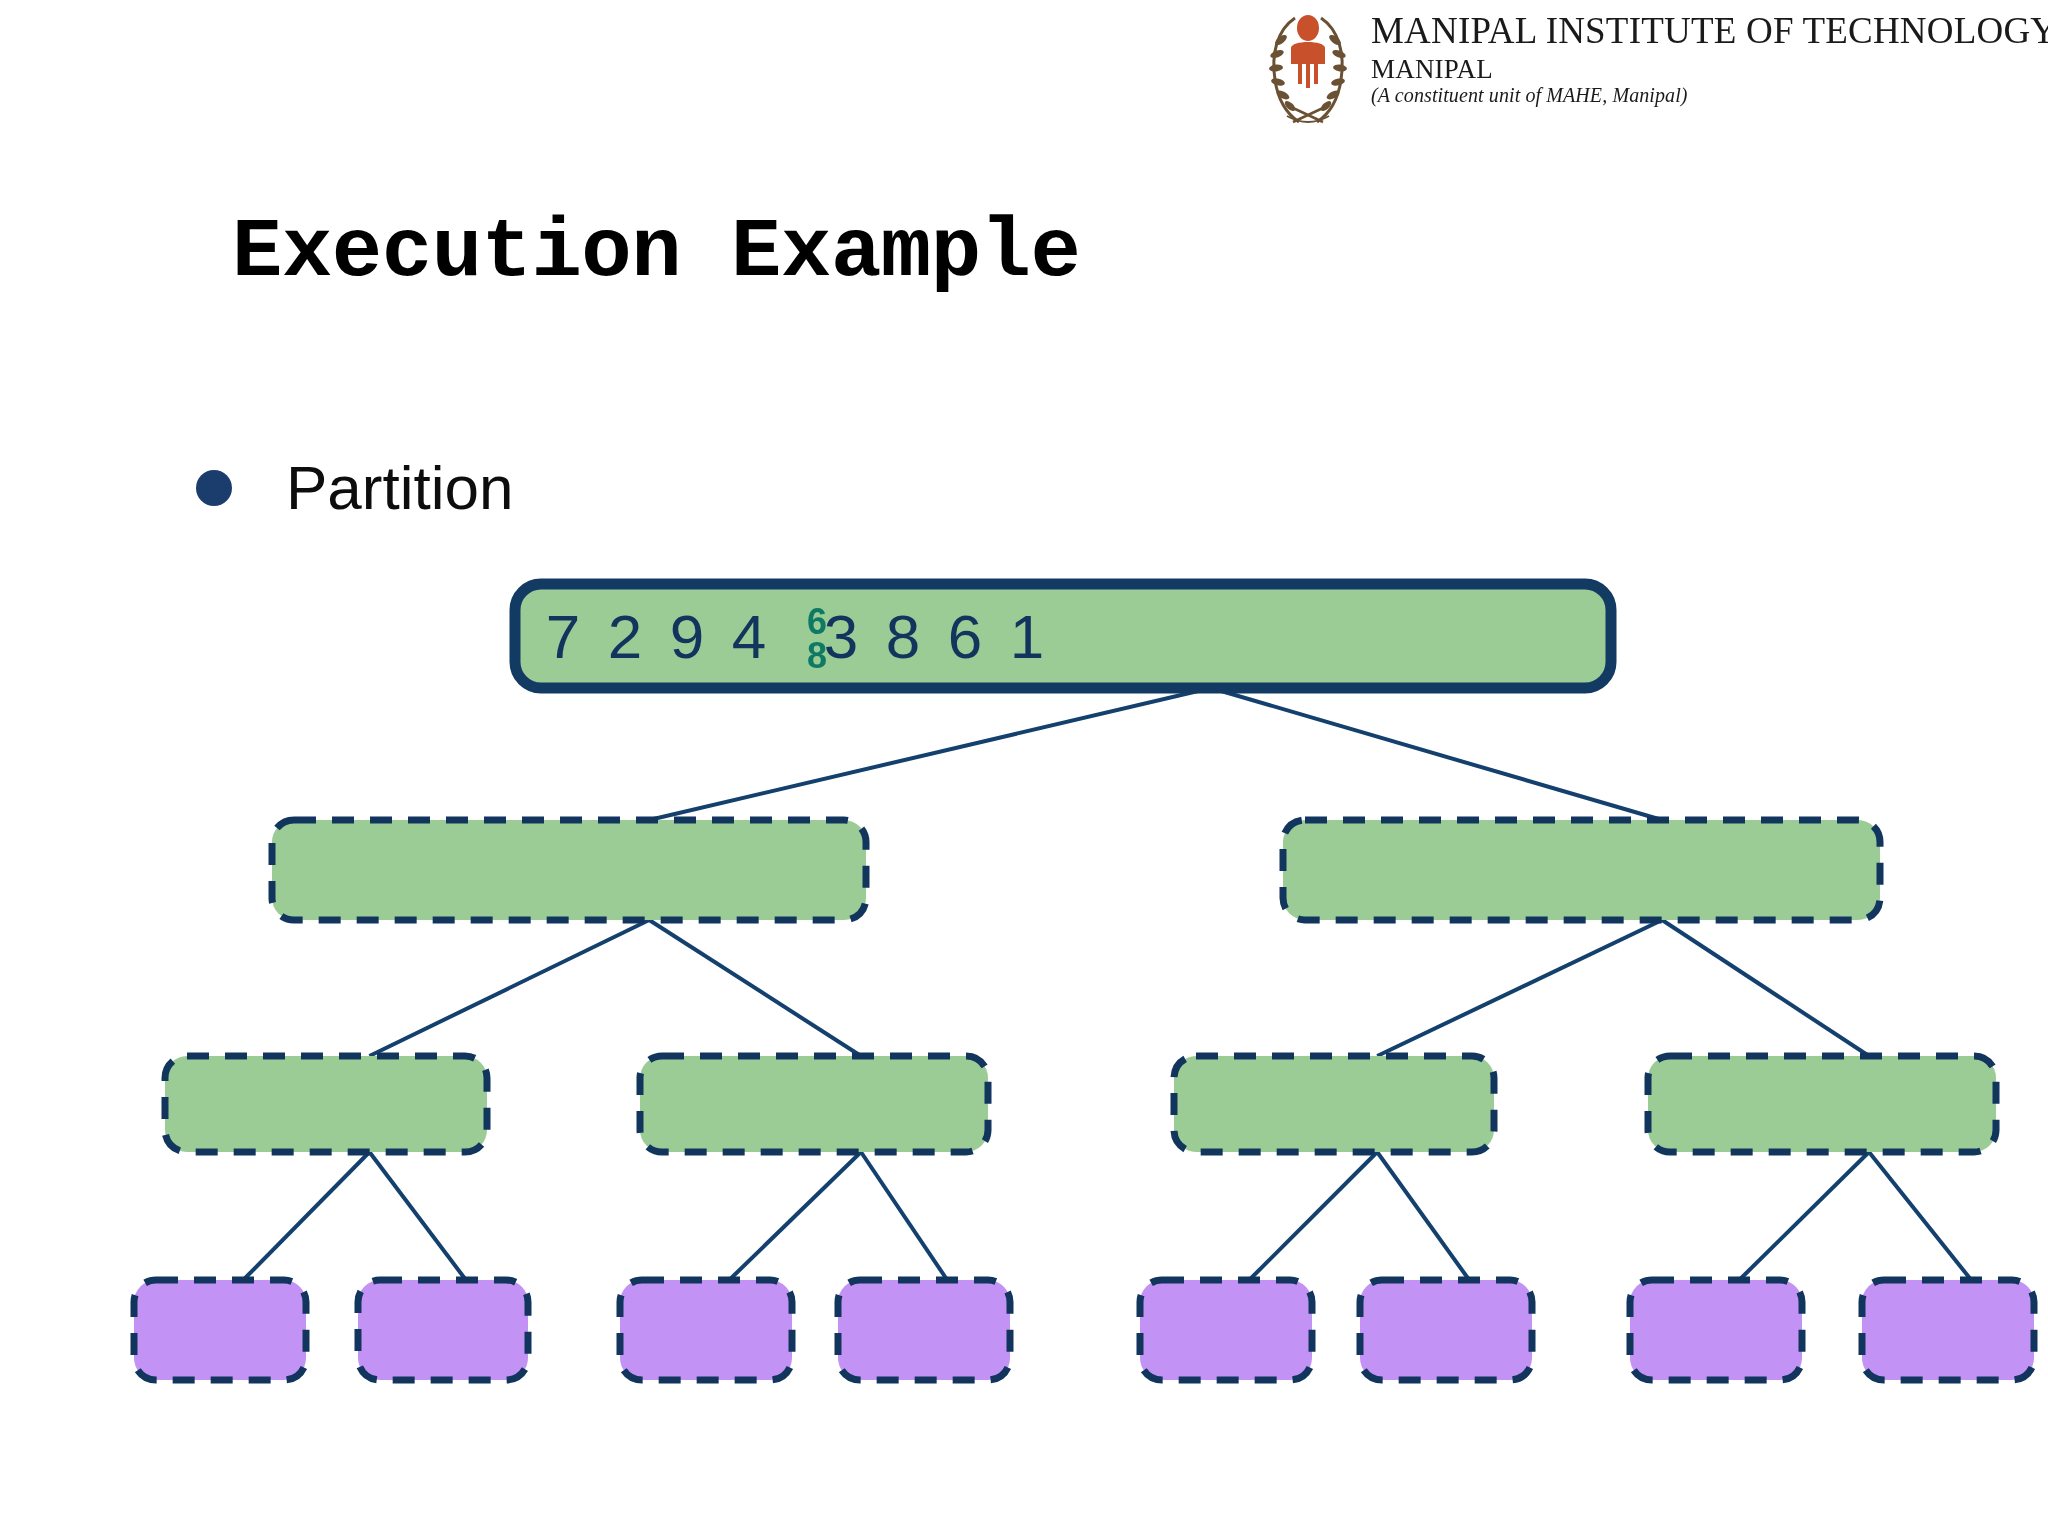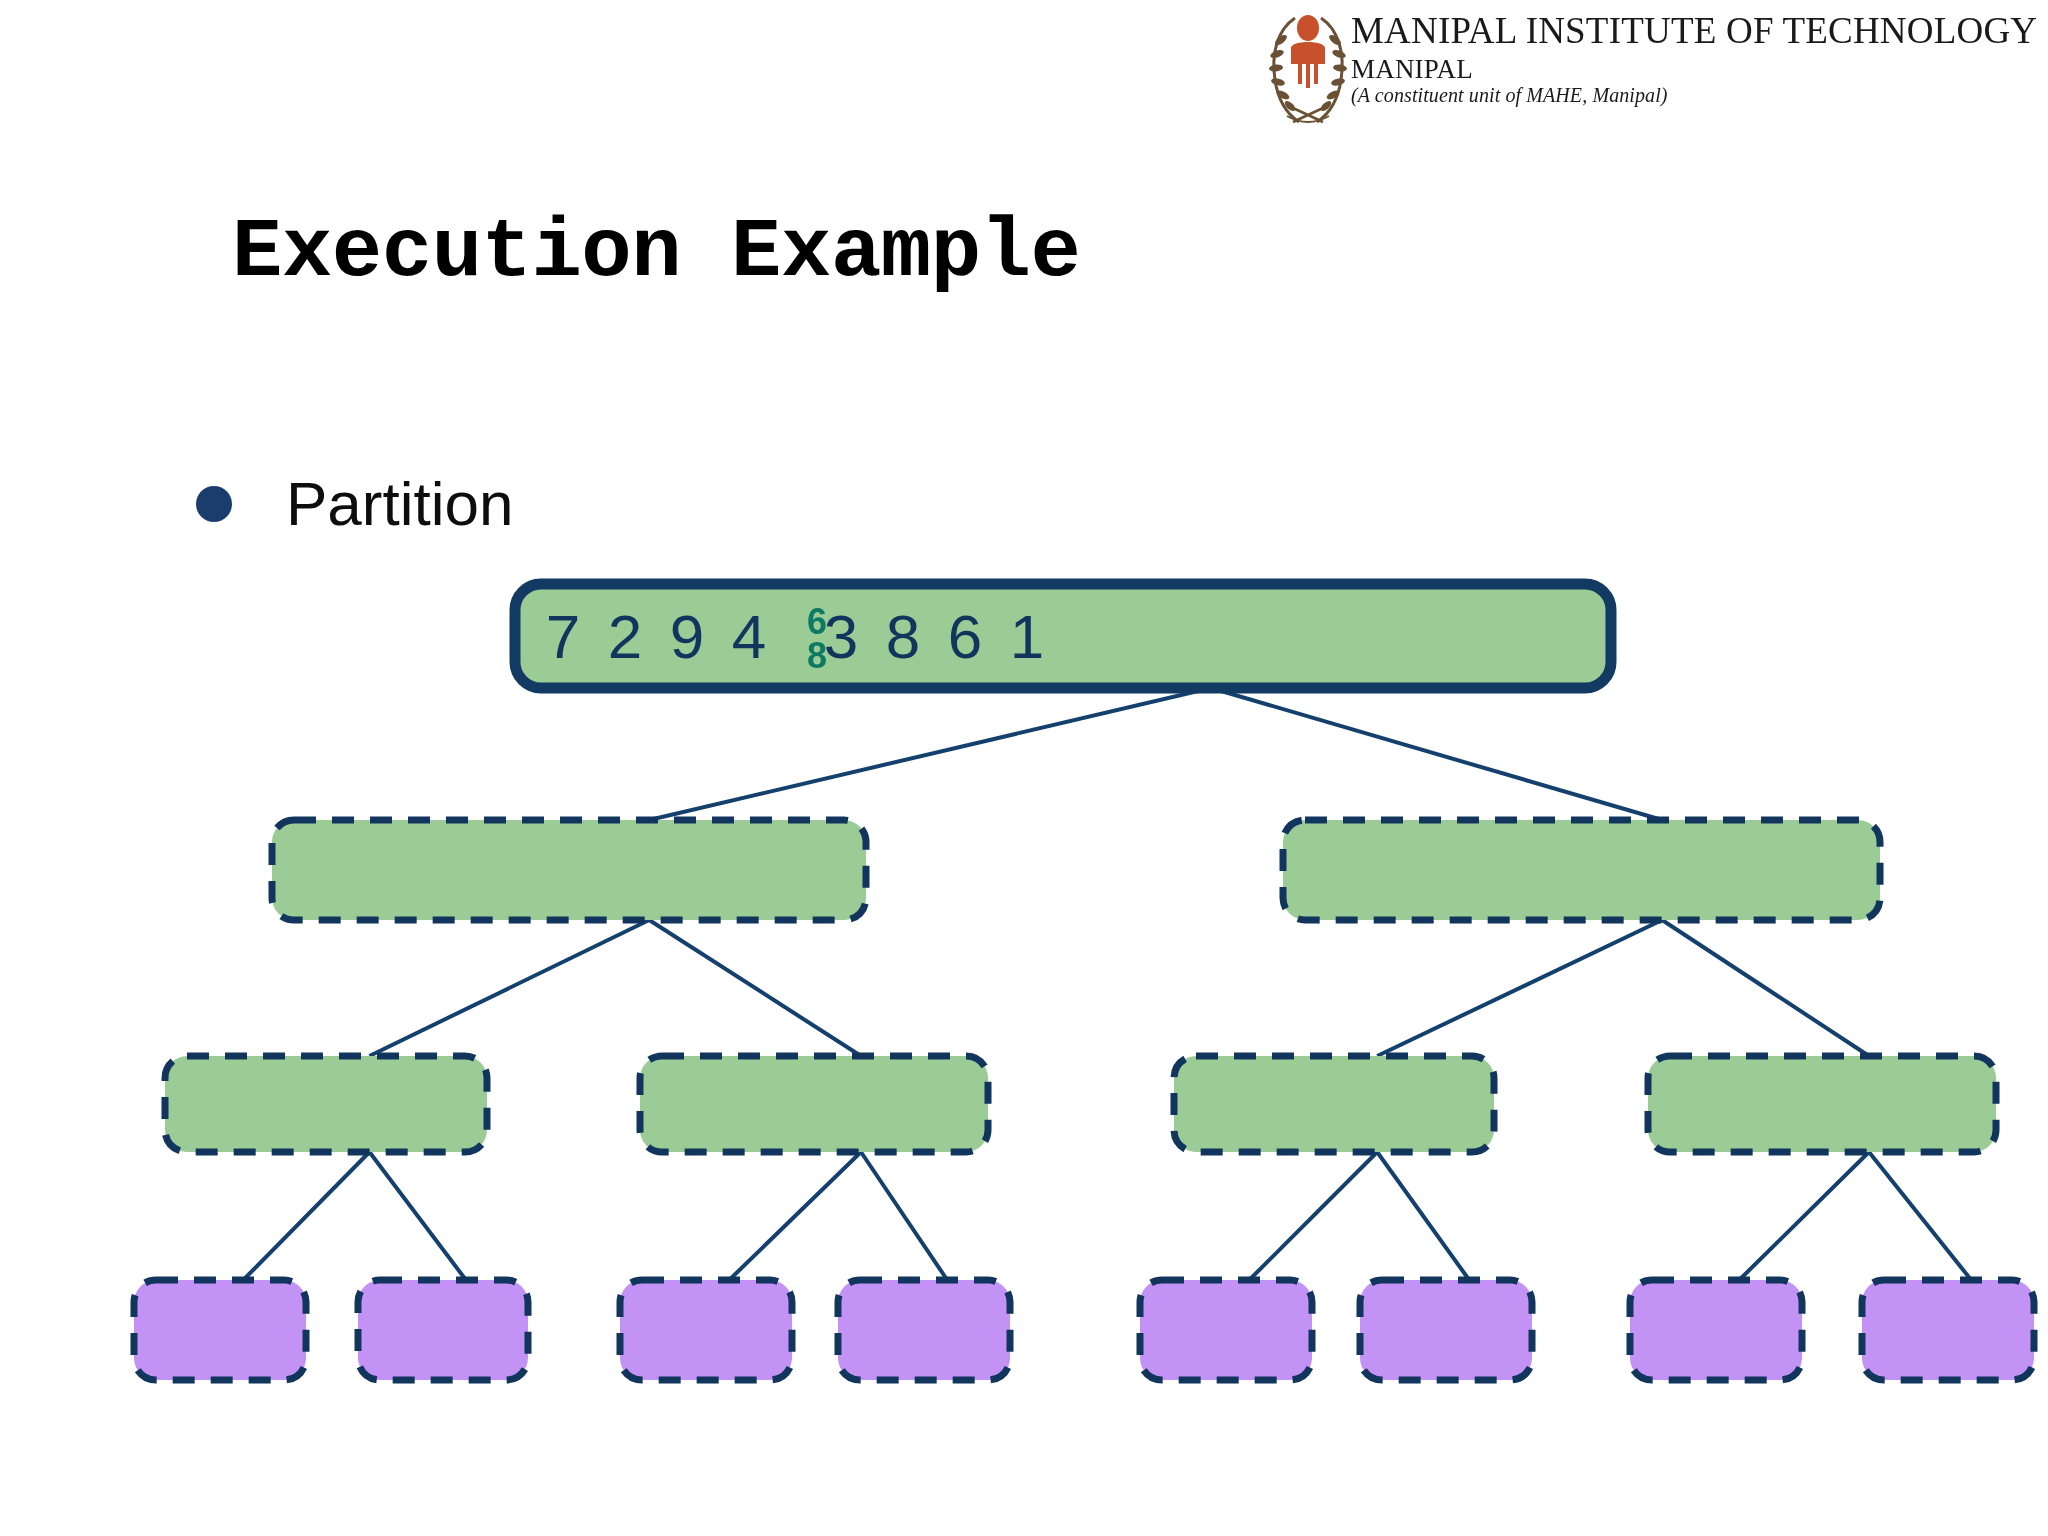--- a/index.html
+++ b/index.html
@@ -17,21 +17,21 @@
 
   
   #logo-bar {
     position: absolute;
     top: 0;
     left: 1265px;
     width: 783px;
     height: 138px;
     display: flex;
     align-items: flex-start;
-    gap: 0;
+    gap: 20px;
   }
   #logo-crest {
     width: 86px;
     height: 122px;
     flex: 0 0 86px;
     position: relative;
     margin-top: 4px;
   }
   #logo-text-block {
     padding-top: 12px;
@@ -66,21 +66,21 @@
     font-weight: bold;
     color: #000000;
     letter-spacing: -0.5px;
     font-family: Liberation Mono, monospace;
   }
 
   
   #bullet-row {
     position: absolute;
     left: 196px;
-    top: 468px;
+    top: 452px;
     display: flex;
     align-items: center;
     gap: 54px;
   }
   #bullet-dot {
     width: 36px;
     height: 36px;
     border-radius: 50%;
     background: #1b3d6d;
     flex: 0 0 36px;

